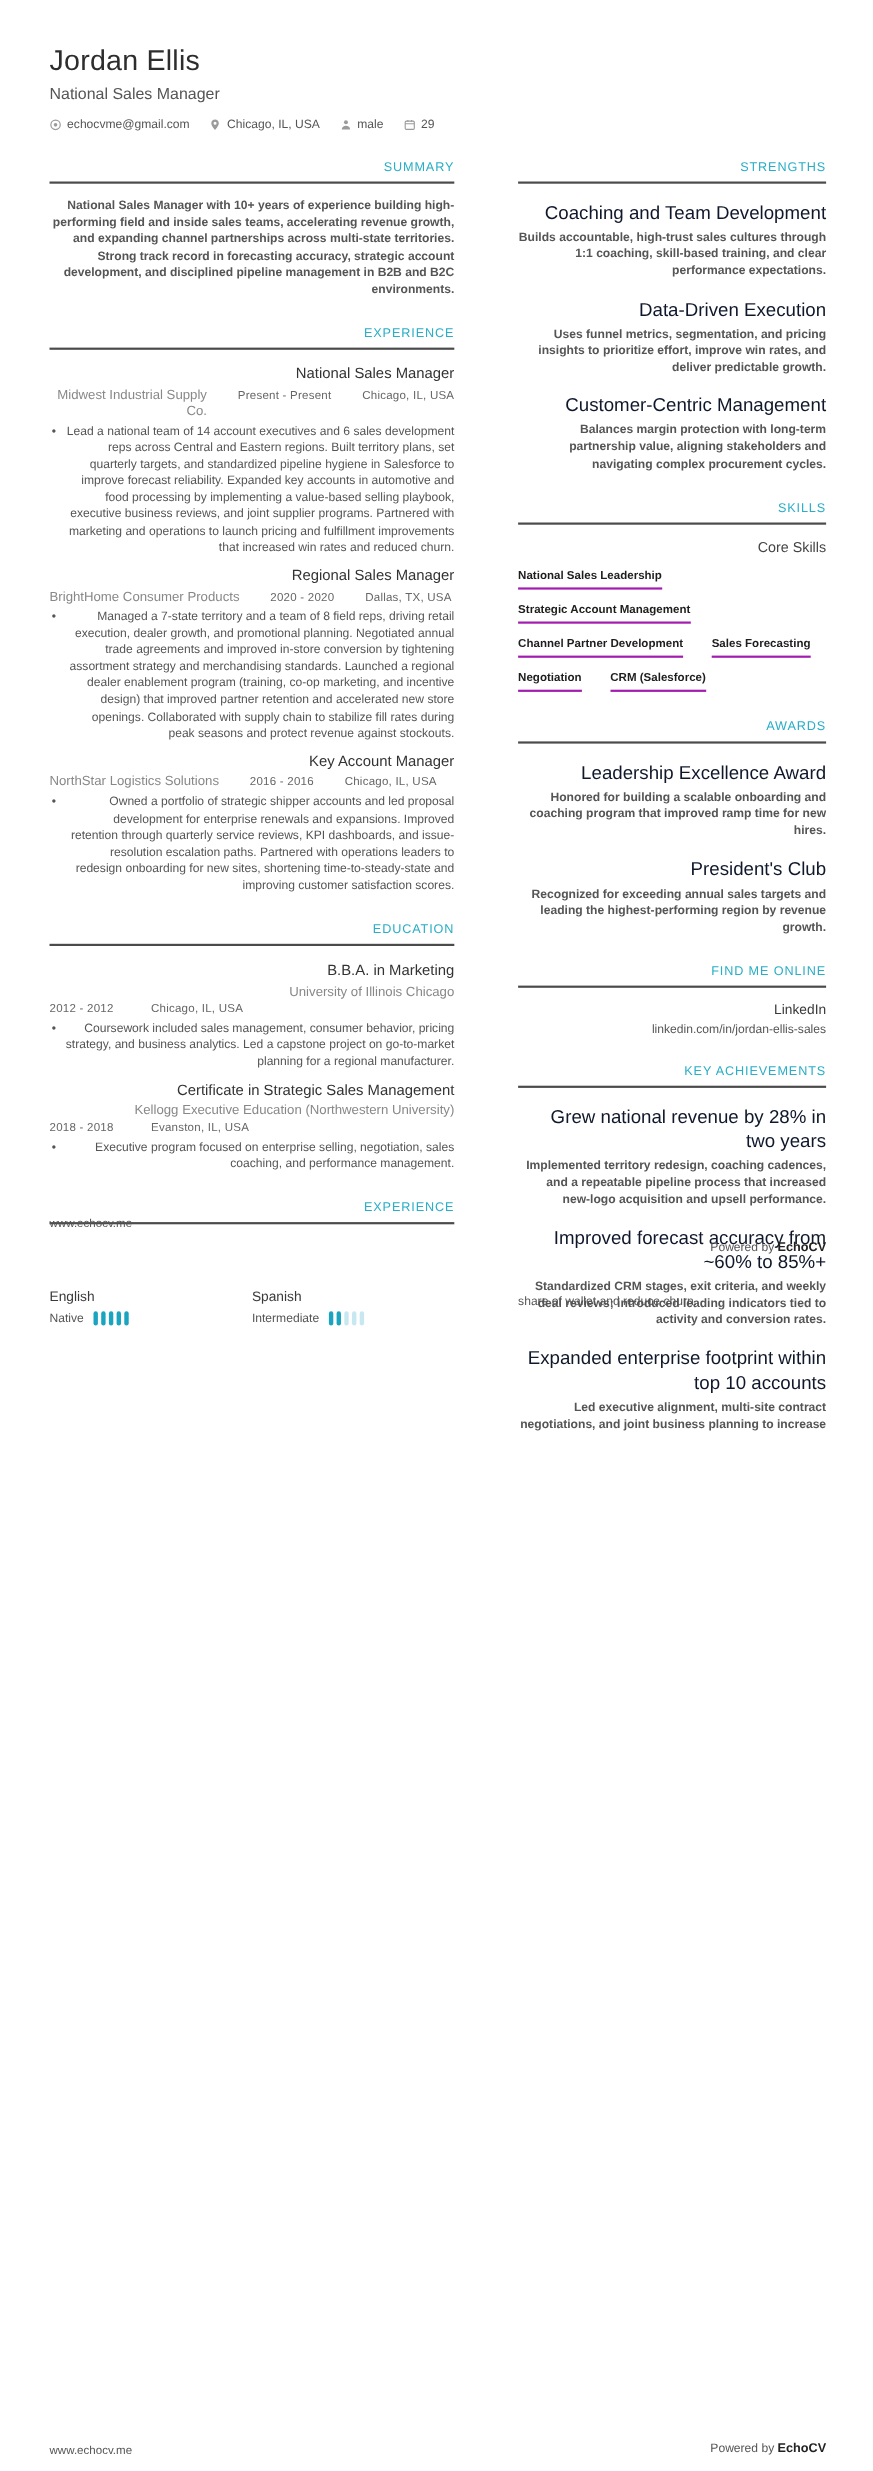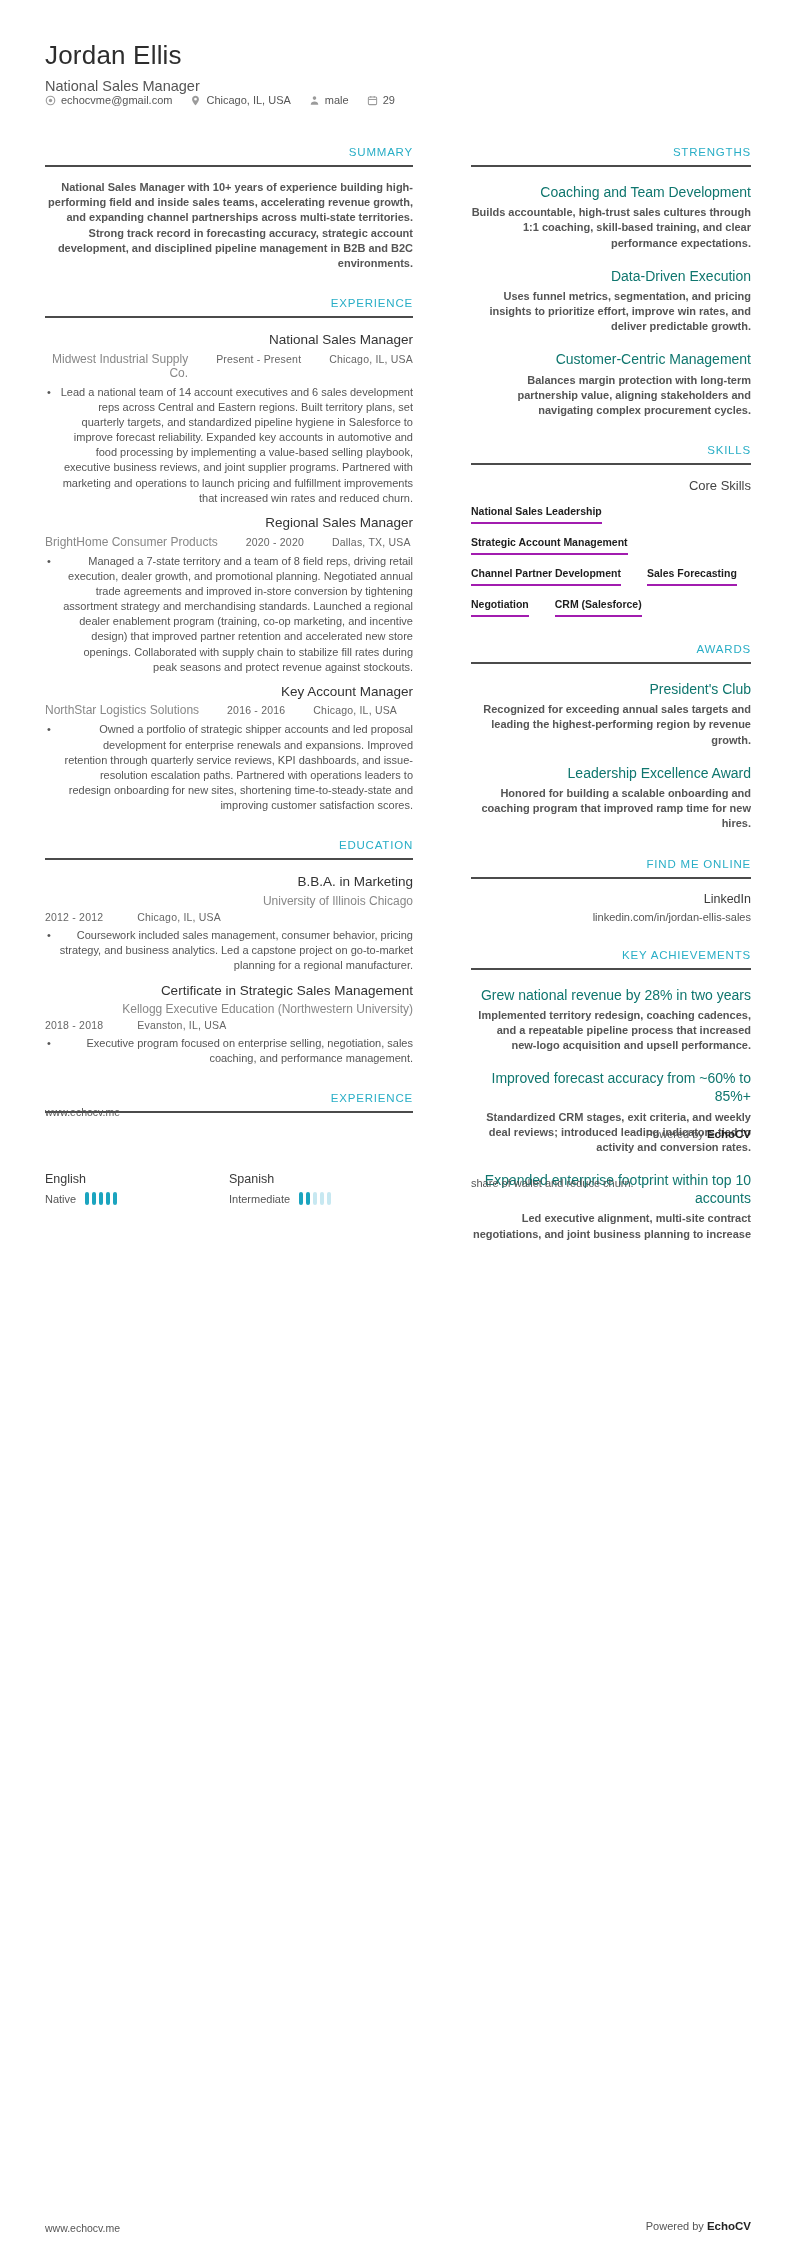--- a/index.html
+++ b/index.html
@@ -5,21 +5,21 @@
   html,body { margin:0; padding:0; background:#ffffff; }
   .page {
     position:relative; width:794px; height:2246px; background:#fff;
     font-family:"Liberation Sans", sans-serif; overflow:hidden;
     -webkit-font-smoothing:antialiased;
   }
   
   .hdr { position:absolute; left:45px; top:40px; width:706px; }
   .name { font-size:26px; font-weight:400; color:#2d2d2d; letter-spacing:.2px; margin:0; }
   .subtitle { font-size:14.5px; color:#555; margin-top:7px; }
-  .contact-row { display:flex; align-items:flex-end; gap:18px; font-size:11px; color:#555; }
+  .contact-row { display:flex; align-items:flex-end; gap:18px; margin-top:13px; font-size:11px; color:#555; }
   .c-item { display:flex; align-items:center; gap:5px; }
   .ic { display:inline-flex; }
   .ic svg { display:block; width:11px; height:11px; }
   
   .col { position:absolute; top:146px; }
   .col-left  { left:45px;  width:368px; }
   .col-right { left:471px; width:280px; }
   .section { margin-bottom:26px;text-align:right; }
   .sec-head { border-bottom:2px solid #4b4b4b; padding-bottom:7px; margin-bottom:13px; }
   .sec-title { font-size:11.5px; color:var(--accent,#29aec6); letter-spacing:.8px; }
@@ -31,21 +31,21 @@
   .company { font-size:12px; color:#888; }
   .meta-sm { font-size:10.5px; color:#666; letter-spacing:.2px; white-space:nowrap; }
   ul.bullets { margin:5px 0 0 0; padding:0; list-style:none; }
   ul.bullets li { position:relative; padding-left:14px; font-size:11px; color:#555; line-height:1.38; }
   ul.bullets li::before { content:"\2022"; position:absolute; left:2px; color:#555; }
   
   .edu { margin-bottom:8px; }
   .edu-meta2 { display:flex; gap:34px; margin-top:3px; }
   
   .sub-item { margin-bottom:2px; }
-  .sub-title { font-size:14px; color:#0f766e; margin:16px 0 4px 0; line-height:1.3; }
+  .sub-title { font-size:17px; color:#0f172a; margin:16px 0 4px 0; line-height:1.3; }
   .group-title { font-size:13px; color:#444; margin:6px 0 12px 0; }
   .tags { display:flex; flex-wrap:wrap; column-gap:26px; row-gap:12px; }
   .tag { font-size:10.5px; font-weight:bold; color:#1e1e1e; border-bottom:2px solid #a21caf; padding-bottom:5px; }
   .link-label { font-size:12.5px; color:#3a3a3a; margin:8px 0 5px 0; }
   .link-url { font-size:11px; color:#555; }
   
   .languages-row { position:absolute; left:45px; top:1172px; width:368px; display:flex; }
   .lang { width:190px; }
   .lang-name { font-size:12.5px; color:#3a3a3a; }
   .lang-level-row { display:flex; align-items:flex-end; margin-top:6px; }
@@ -229,26 +229,26 @@
         <span class="tag">Negotiation</span>
         <span class="tag">CRM (Salesforce)</span>
       </div>
     </div>
 
     <div class="section">
       <div class="sec-head">
         <div class="sec-title">AWARDS</div>
       </div>
       <div class="sub-item">
+        <div class="sub-title">Leadership Excellence Award</div>
+        <div class="body-text">Honored for building a scalable onboarding and coaching program that improved ramp time for new hires.</div>
+      </div>
+      <div class="sub-item">
         <div class="sub-title">President's Club</div>
         <div class="body-text">Recognized for exceeding annual sales targets and leading the highest-performing region by revenue growth.</div>
-      </div>
-      <div class="sub-item">
-        <div class="sub-title">Leadership Excellence Award</div>
-        <div class="body-text">Honored for building a scalable onboarding and coaching program that improved ramp time for new hires.</div>
       </div>
     </div>
 
     <div class="section">
       <div class="sec-head">
         <div class="sec-title">FIND ME ONLINE</div>
       </div>
       <div>
         <div class="link-label">LinkedIn</div>
         <div class="link-url">linkedin.com/in/jordan-ellis-sales</div>

